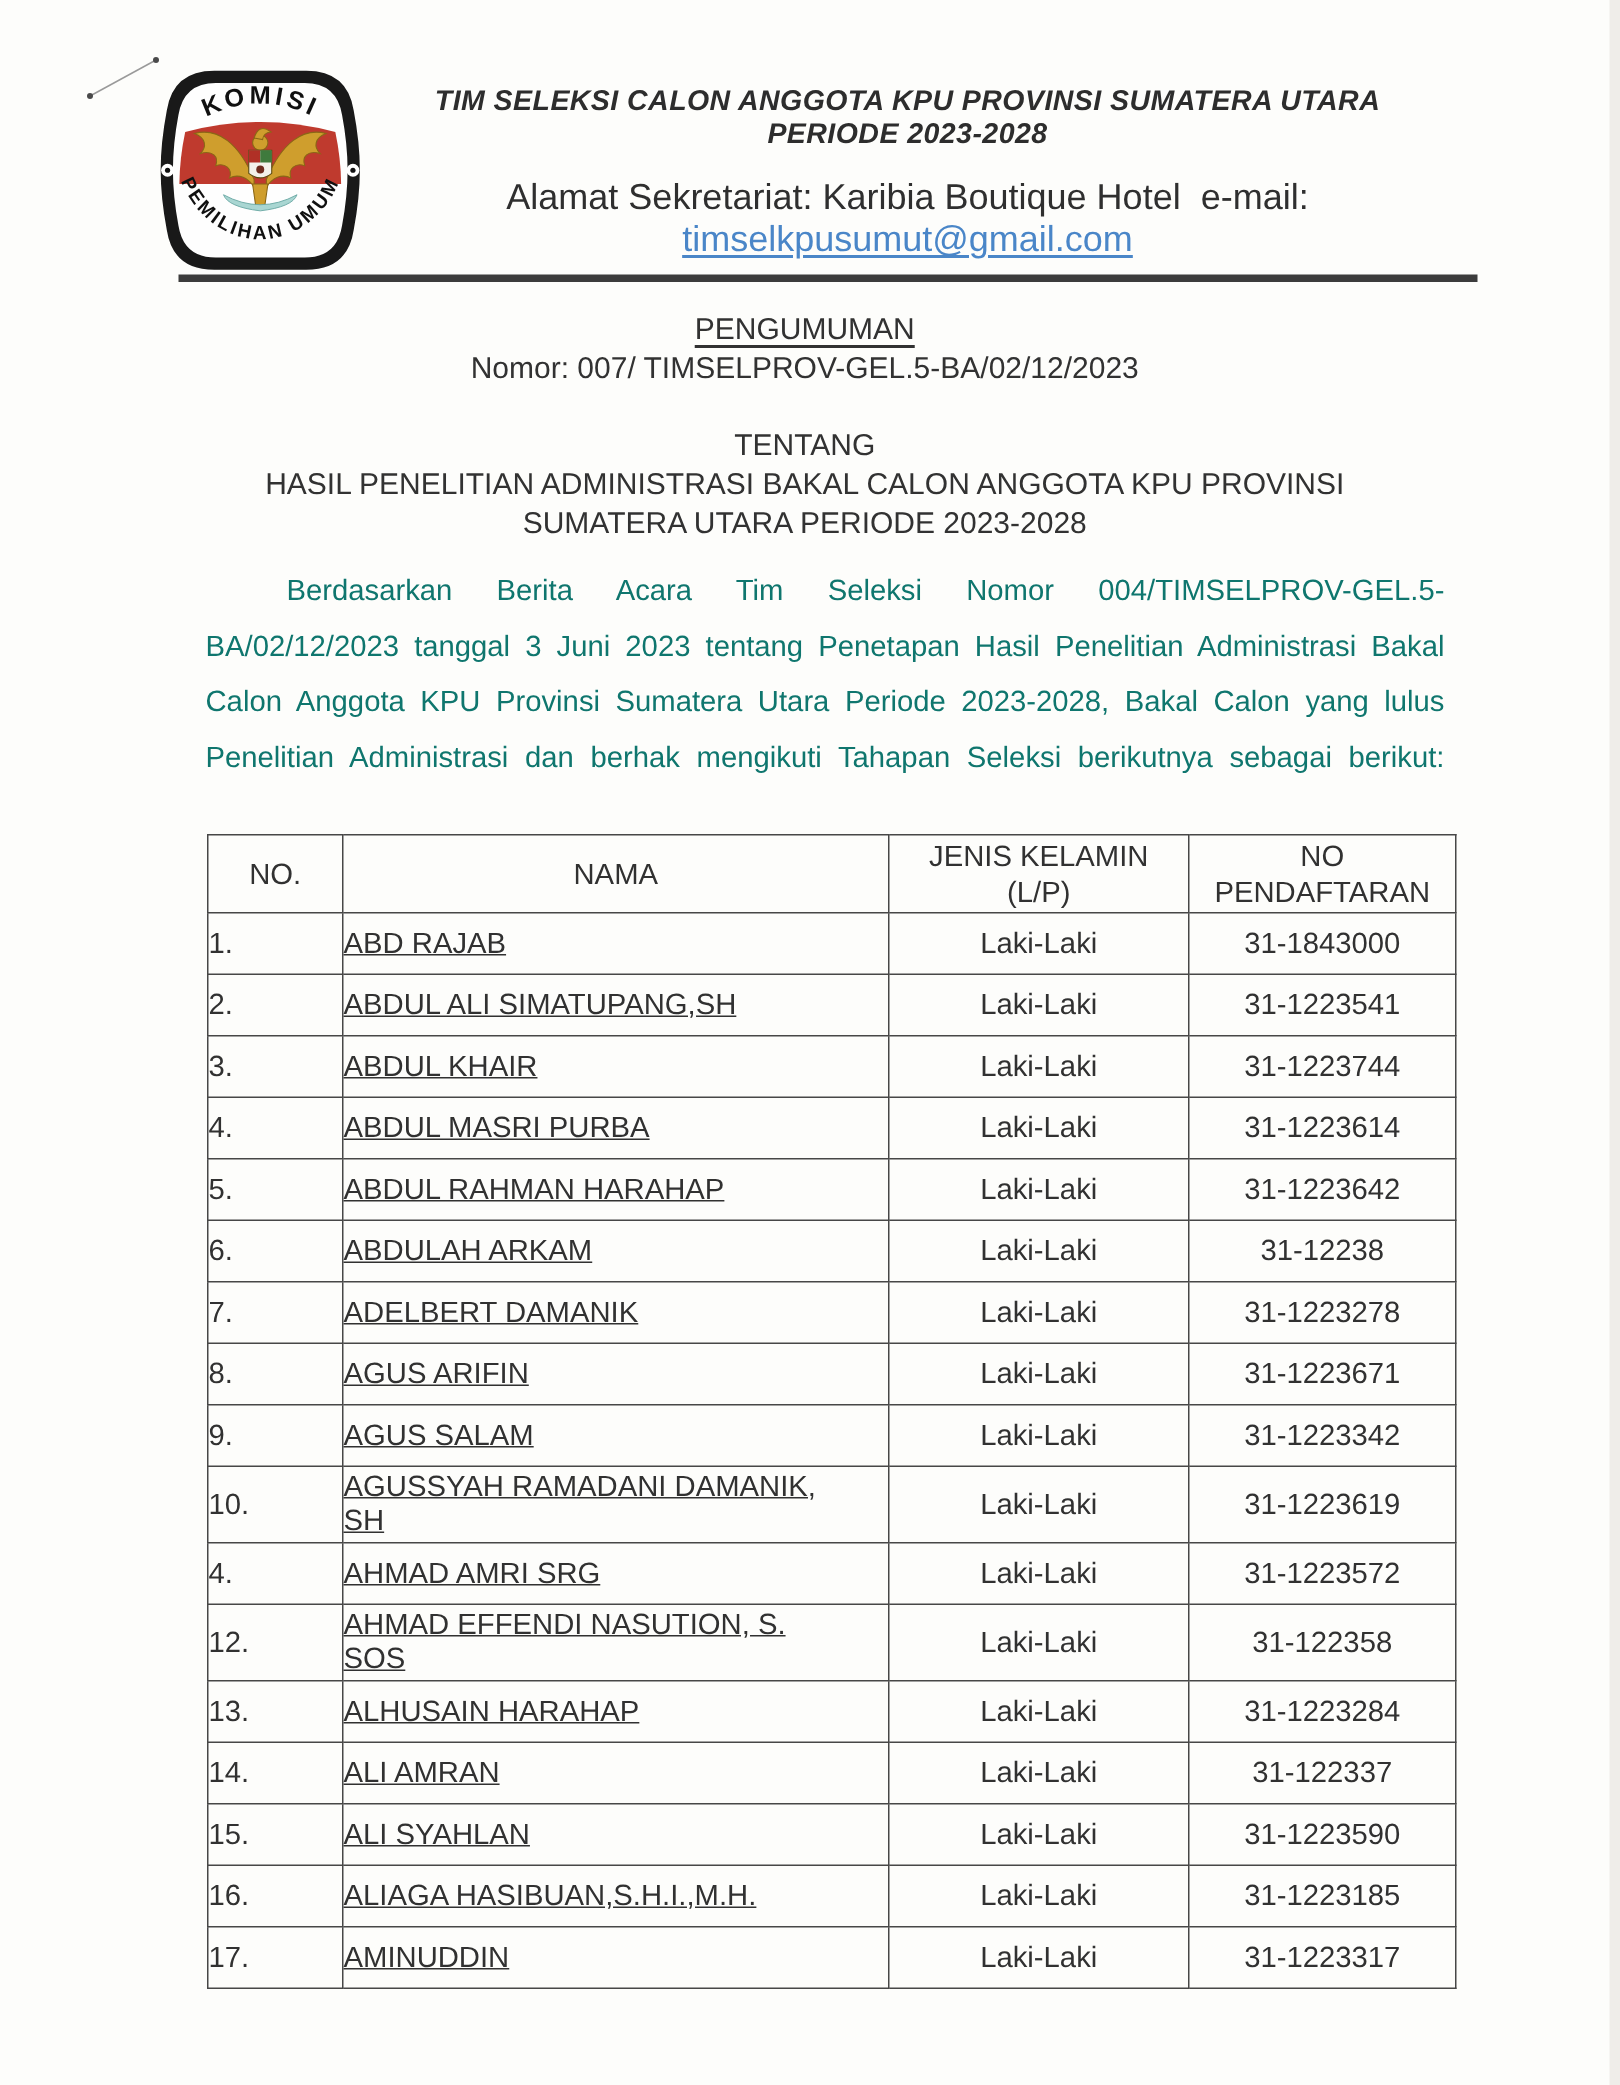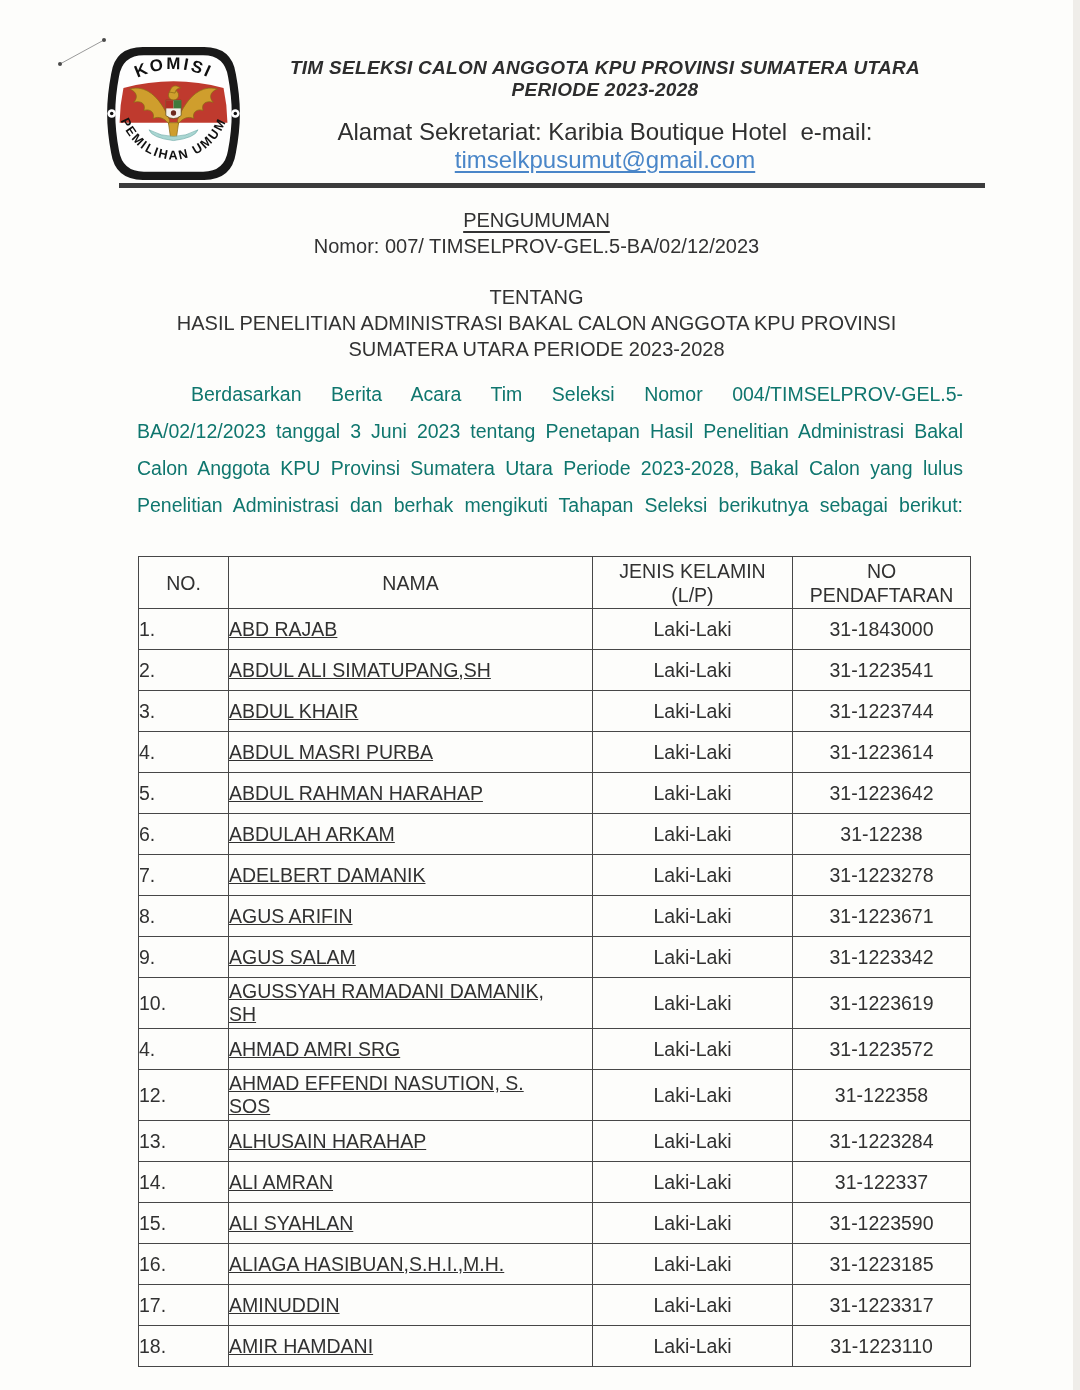--- a/index.html
+++ b/index.html
@@ -231,22 +231,16 @@
           <td class="c1">ALIAGA HASIBUAN,S.H.I.,M.H.</td>
           <td class="c2">Laki-Laki</td>
           <td class="c3">31-1223185</td>
         </tr>
         <tr>
           <td class="c0">17.</td>
           <td class="c1">AMINUDDIN</td>
           <td class="c2">Laki-Laki</td>
           <td class="c3">31-1223317</td>
         </tr>
-        <tr>
-          <td class="c0">18.</td>
-          <td class="c1">AMIR HAMDANI</td>
-          <td class="c2">Laki-Laki</td>
-          <td class="c3">31-1223110</td>
-        </tr>
       </tbody>
   </table>
 
 </div>
 
 </body></html>

